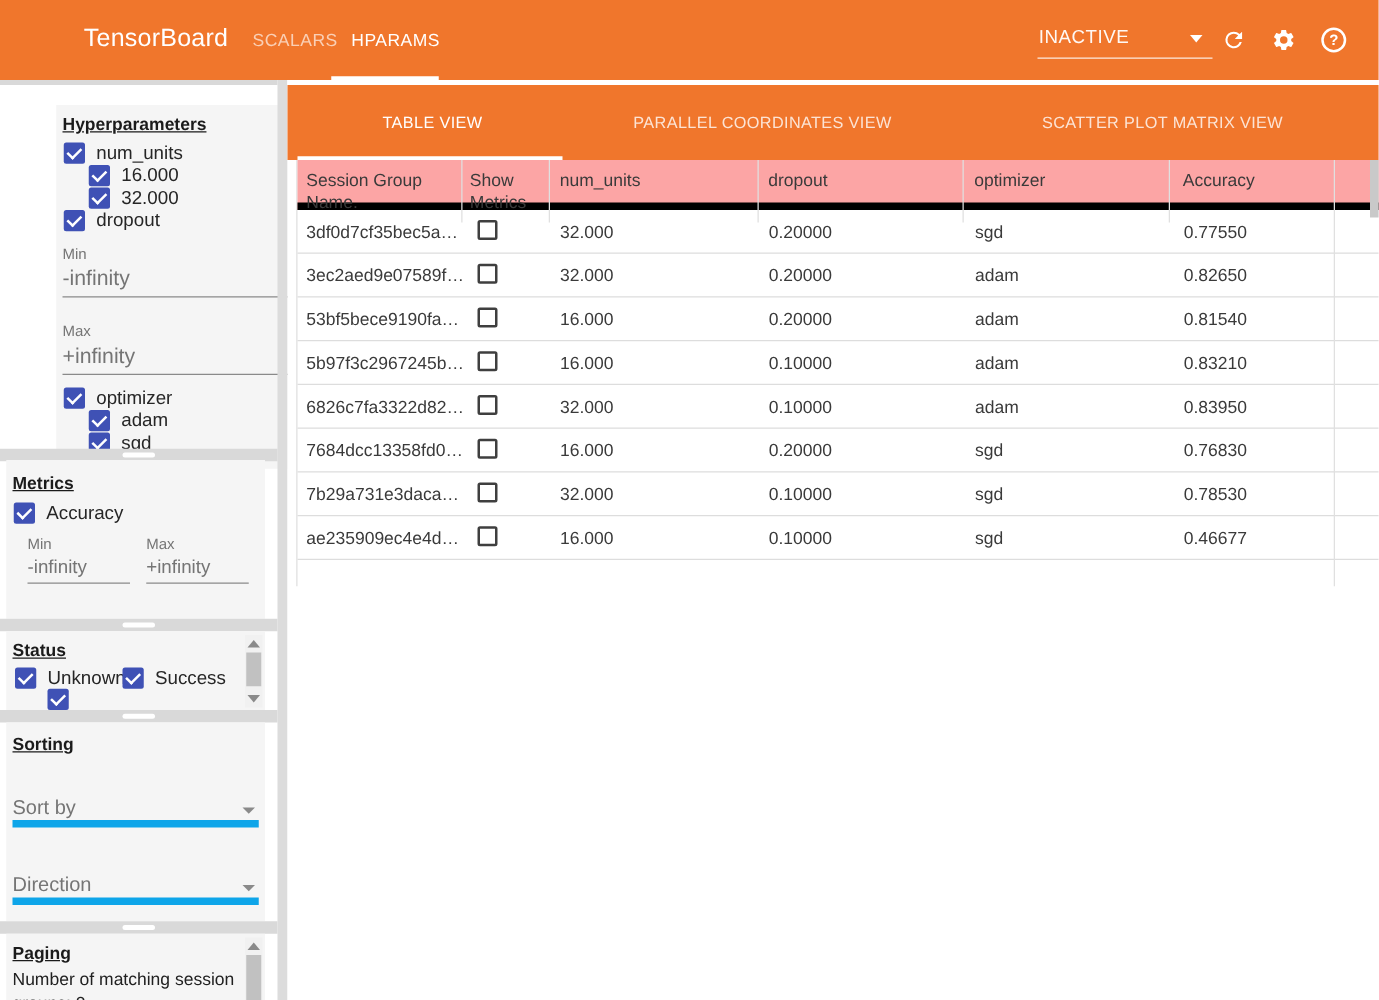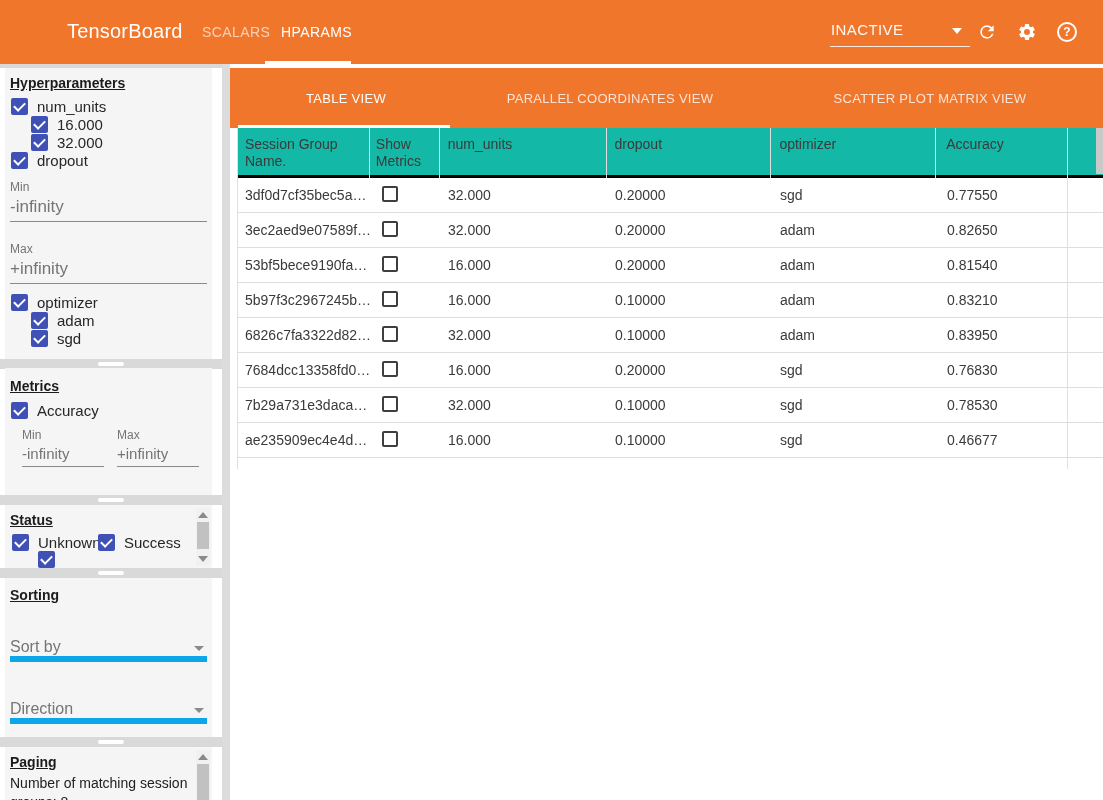--- a/index.html
+++ b/index.html
@@ -28,21 +28,21 @@
   .icon-help { left:1057px; border:2px solid #fff; border-radius:50%;
     display:flex; align-items:center; justify-content:center;
     color:#fff; font-size:12px; font-weight:bold; }
 
   
   .sidebar { position:absolute; left:0; top:64px; width:230px; bottom:0; background:#fff; }
   .side-topstrip { position:absolute; left:0; top:0; width:222px; height:4px; background:#d9d9d9; }
   .gutter { position:absolute; left:222px; top:0; width:8px; bottom:0; background:#dcdcdc; }
 
   .panel { position:absolute; left:5px; width:207px; background:#f5f5f5; overflow:hidden; }
-  .panel-hparams  { top:4px;   height:291px; }
+  .panel-hparams  { top:20px;   height:291px;margin-left:40px; }
   .panel-metrics  { top:304px; height:127px; }
   .panel-status   { top:441px; height:63px; }
   .panel-sorting  { top:514px; height:159px; }
   .panel-paging   { top:683px; height:66px; }
 
   .vdivider { position:absolute; left:0; width:222px; height:10px; background:#d9d9d9; }
   .vd1 { top:295px; } .vd2 { top:431px; } .vd3 { top:504px; } .vd4 { top:673px; }
   .drag-handle { position:absolute; left:50%; top:3px; transform:translateX(-50%);
     width:26px; height:4px; background:#fff; border-radius:2px; cursor:row-resize; }
 
@@ -83,21 +83,21 @@
   .viewtab { position:absolute; top:50%; transform:translate(-50%,-50%); font-size:13px;
     letter-spacing:.3px; white-space:nowrap; cursor:pointer; }
   .viewtab.active { color:#fff; font-weight:500; }
   .viewtab.inactive { color:rgba(255,255,255,.8); }
   .vt1 { left:116px; } .vt2 { left:380px; } .vt3 { left:700px; }
   .viewtab-underline { position:absolute; left:8px; bottom:0; width:212px; height:3px; background:#fff; }
 
   .tablewrap { position:relative; margin-left:7px; border-left:1px solid #e0e0e0; min-height:341px; }
   .col-edge { position:absolute; left:829px; top:0; bottom:0; width:1px; background:#e0e0e0; }
 
-  .thead { display:flex; height:50px; border-bottom:3px solid #000000; background:#14b8a6; }
+  .thead { display:flex; height:40px; border-bottom:6px solid #000000; background:#fca5a5; }
   .th { font-size:14px; color:#3a3a3a; padding:8px 6px 0 8px; line-height:17px; }
   .trow { display:flex; height:35px; align-items:center; border-bottom:1px solid #ddd; }
   .td { font-size:14px; color:#3a3a3a; padding-left:8px; }
   .c1 { width:132px; padding-left:7px; }
   .c2 { width:70px;  padding-left:6px; }
   .c3 { width:167px; }
   .c4 { width:165px; }
   .c5 { width:165px; }
   .c6 { width:130px; padding-left:10px; }
   .c7 { width:37px; padding:0; }

